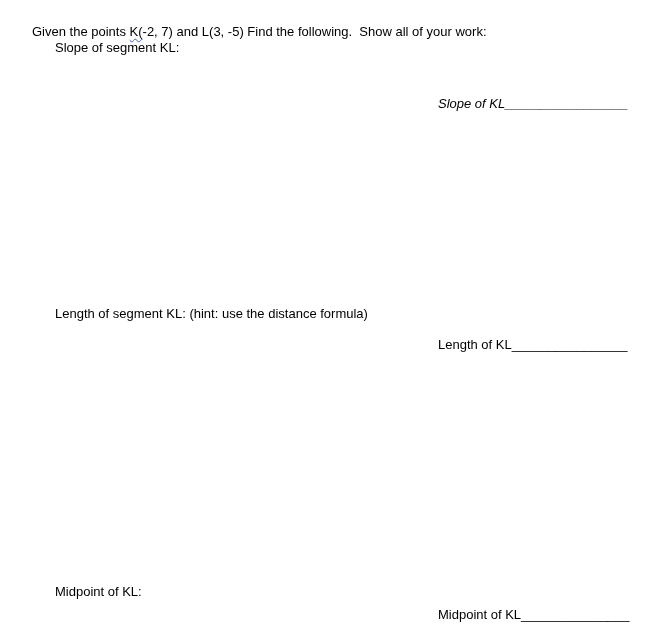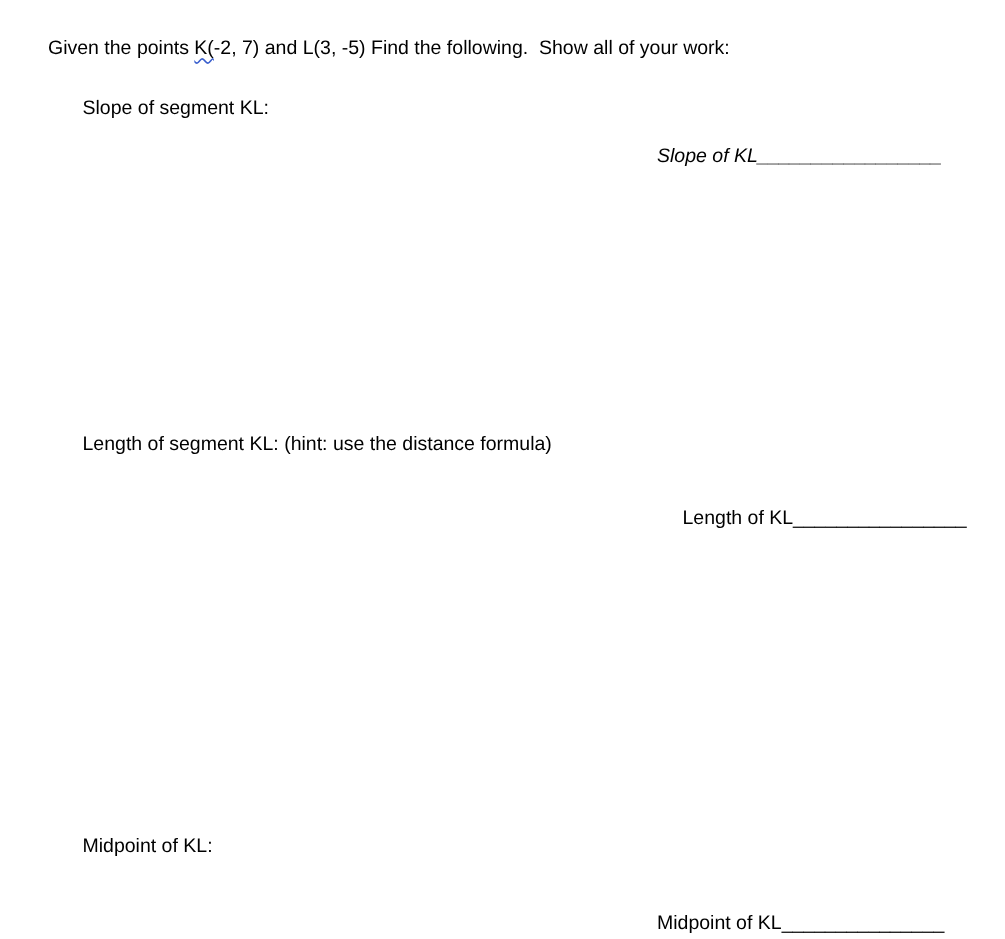--- a/index.html
+++ b/index.html
@@ -36,25 +36,25 @@
     letter-spacing: 0;
   }
 </style>
 </head>
 <body>
 
 <div class="page" style="background: rgb(255, 255, 255);">
 
   <p class="line" style="left:32px; top:24px;"><span>Given the points </span><span class="squiggle">K(</span><span>-2, 7) and L(3, -5) Find the following.  Show all of your work:</span></p>
 
-  <p class="line" style="left:55px; top:64px;">Slope of segment KL:</p>
+  <p class="line" style="left:55px; top:40px;">Slope of segment KL:</p>
 
   <p class="line" style="left:438px; top:96px;font-style:italic;"><span>Slope of KL</span><span class="blank">_________________</span></p>
 
-  <p class="line" style="left:55px; top:288px;">Length of segment KL: (hint: use the distance formula)</p>
+  <p class="line" style="left:55px; top:306px;">Length of segment KL: (hint: use the distance formula)</p>
 
-  <p class="line" style="left:438px; top:337px;margin-left:17px;"><span>Length of KL</span><span class="blank">________________</span></p>
+  <p class="line" style="left:438px; top:337px;"><span>Length of KL</span><span class="blank">________________</span></p>
 
-  <p class="line" style="left:55px; top:556px;">Midpoint of KL:</p>
+  <p class="line" style="left:55px; top:584px;">Midpoint of KL:</p>
 
   <p class="line" style="left:438px; top:607px;"><span>Midpoint of KL</span><span class="blank">_______________</span></p>
 
 </div>
 
 </body></html>

